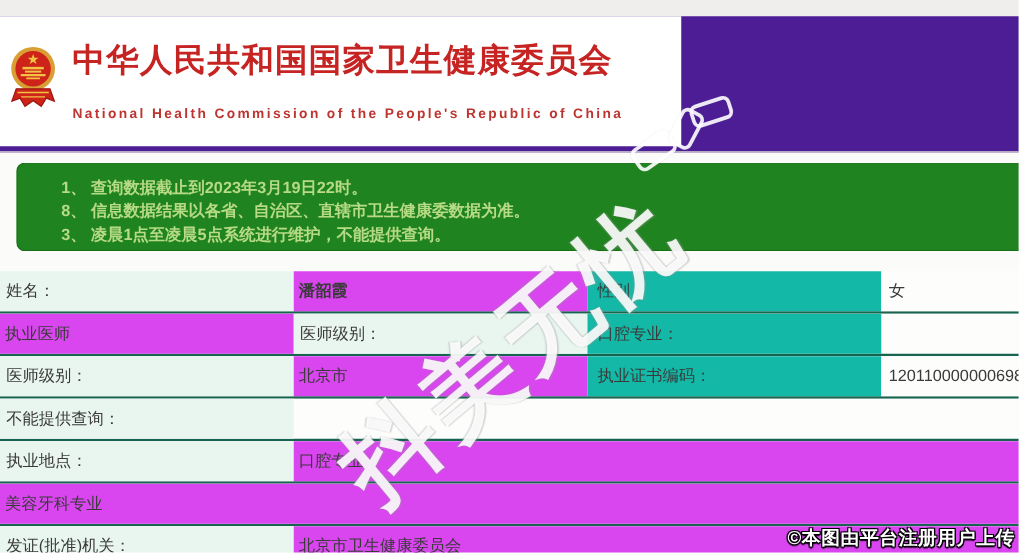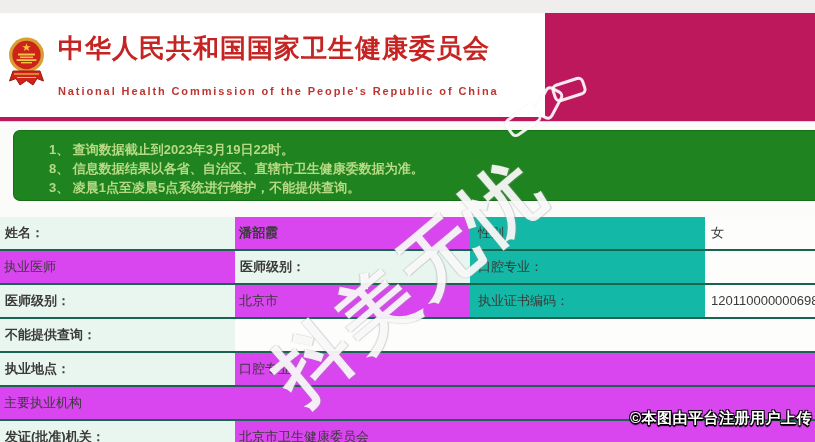--- a/index.html
+++ b/index.html
@@ -4,59 +4,59 @@
 <style>
   html,body{margin:0;padding:0;}
   body{
     width:815px;height:442px;overflow:hidden;position:relative;
     background:#fbfbfa;
     font-family:"Liberation Sans","DejaVu Sans",sans-serif;
     -webkit-font-smoothing:antialiased;
   }
   
   .top-strip{position:absolute;top:0;left:0;width:815px;height:13px;background:#efeeec;}
-  .header-band{position:absolute;top:13px;left:0;width:815px;height:109px;background:#be185d;border-bottom:1px solid #d9d9d7;box-sizing:border-box;}
+  .header-band{position:absolute;top:13px;left:0;width:815px;height:109px;background:#4c1d95;border-bottom:1px solid #d9d9d7;box-sizing:border-box;}
   .logo-panel{position:absolute;top:0;left:0;width:545px;height:104px;background:#ffffff;display:flex;align-items:center;padding-left:8px;box-sizing:border-box;}
   .emblem{width:37px;height:60px;flex:0 0 auto;margin-right:13px;}
   .titles{display:flex;flex-direction:column;}
   .title-cn{font-size:26px;font-weight:bold;color:#c52422;letter-spacing:1px;line-height:30px;white-space:nowrap;}
   .title-en{font-size:11px;font-weight:bold;color:#bd3530;letter-spacing:1.9px;margin-top:22px;white-space:nowrap;}
   
   .notice{
     position:absolute;left:13px;top:130px;width:802px;height:71px;box-sizing:border-box;
     background:#1f831f;border:1px solid #166e16;border-right:none;border-radius:7px 0 0 7px;
     padding:9px 0 12px 35px;
   }
   .notice p{margin:0;font-size:13px;font-weight:bold;color:#b7da85;line-height:19px;white-space:nowrap;}
   
   .rec-table{position:absolute;top:217px;left:0;width:815px;}
   .row{display:flex;height:32px;line-height:32px;font-size:13px;color:#3a3a3a;border-bottom:2px solid #176450;background:#fdfdfc;}
   .row:last-child{border-bottom:none;}
   .c{box-sizing:border-box;white-space:nowrap;overflow:hidden;}
-  .c-label{width:235px;background:#e9f6ef;padding-left:5px;font-weight:bold;}
+  .c-label{width:235px;background:#e9f6ef;padding-left:5px;}
   .c-val{width:235px;background:#d946ef;padding-left:4px;}
   .c-label2{width:235px;background:#14b8a6;padding-left:8px;}
   .c-val2{flex:1;background:#fdfdfc;padding-left:6px;}
   .c-val.wide{flex:1;width:auto;}
   .bold{font-weight:bold;}
   
   .wm-text{
     position:absolute;left:252px;top:348px;transform:rotate(-40deg);transform-origin:0 0;
     font-size:76px;font-weight:bold;letter-spacing:6px;white-space:nowrap;
     color:rgba(255,255,255,0.88);
     text-shadow:1px 1px 1px rgba(150,150,150,0.38),-1px -1px 1px rgba(150,150,150,0.30);
     pointer-events:none;z-index:5;
   }
   .sq{position:absolute;border:3px solid rgba(255,255,255,0.9);border-radius:6px;
       box-shadow:0 0 1px rgba(150,150,150,0.35);pointer-events:none;z-index:5;}
   .sq1{left:505px;top:110px;width:30px;height:15px;transform:rotate(-35deg);}
   .sq2{left:533px;top:93px;width:26px;height:14px;transform:rotate(-62deg);}
   .sq3{left:552px;top:80px;width:28px;height:13px;transform:rotate(-18deg);}
   .copy-badge{
-    position:absolute;right:3px;bottom:14px;font-size:15px;font-weight:bold;color:#ffffff;z-index:6;
+    position:absolute;right:3px;bottom:2px;font-size:15px;font-weight:bold;color:#ffffff;z-index:6;
     text-shadow:-1px -1px 0 #000,1px -1px 0 #000,-1px 1px 0 #000,1px 1px 0 #000,0 2px 1px #000;
     letter-spacing:0.5px;
   }
 </style>
 </head>
 <body>
 
 <div class="top-strip"></div>
 
 <div class="header-band">
@@ -105,21 +105,21 @@
     <div class="c c-val2">120110000000698</div>
   </div>
   <div class="row">
     <div class="c c-label">不能提供查询：</div>
   </div>
   <div class="row">
     <div class="c c-label">执业地点：</div>
     <div class="c c-val wide">口腔专业</div>
   </div>
   <div class="row">
-    <div class="c c-val wide">主要执业机构</div>
+    <div class="c c-val wide">美容牙科专业</div>
   </div>
   <div class="row">
     <div class="c c-label">发证(批准)机关：</div>
     <div class="c c-val wide">北京市卫生健康委员会</div>
   </div>
 </div>
 
 <div class="wm-text">抖美无忧</div>
 <div class="sq sq1"></div>
 <div class="sq sq2"></div>

